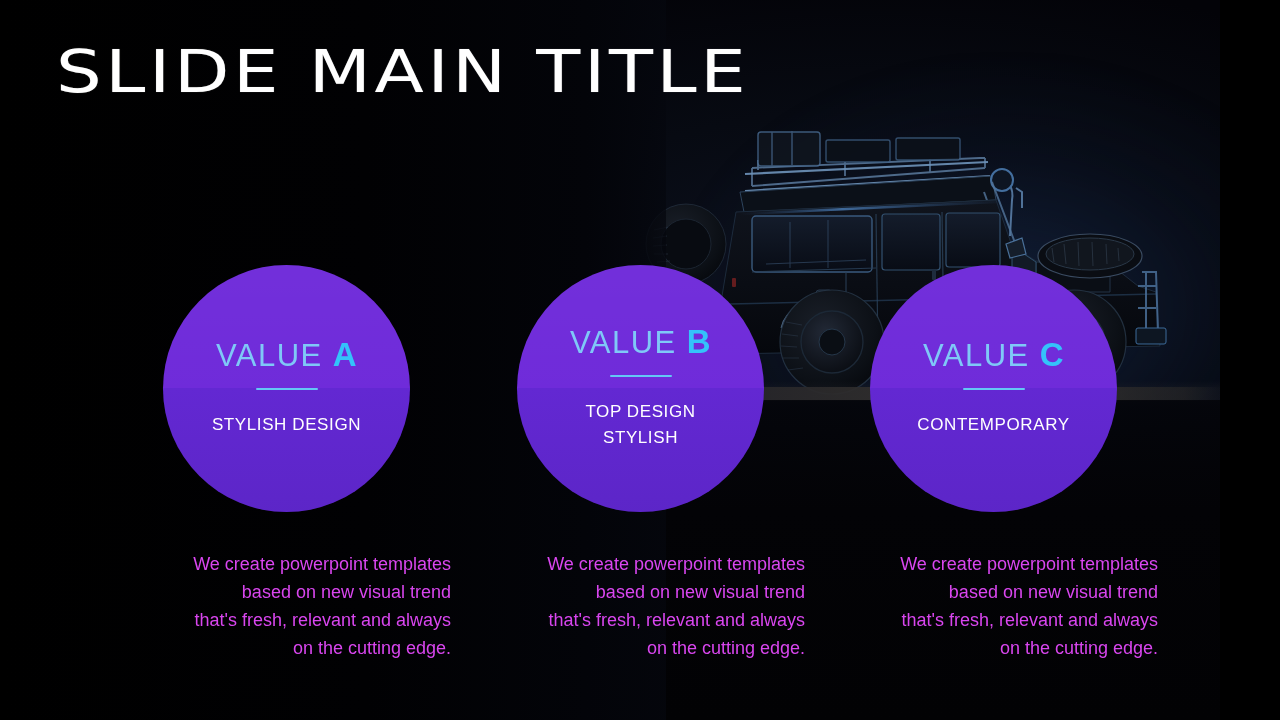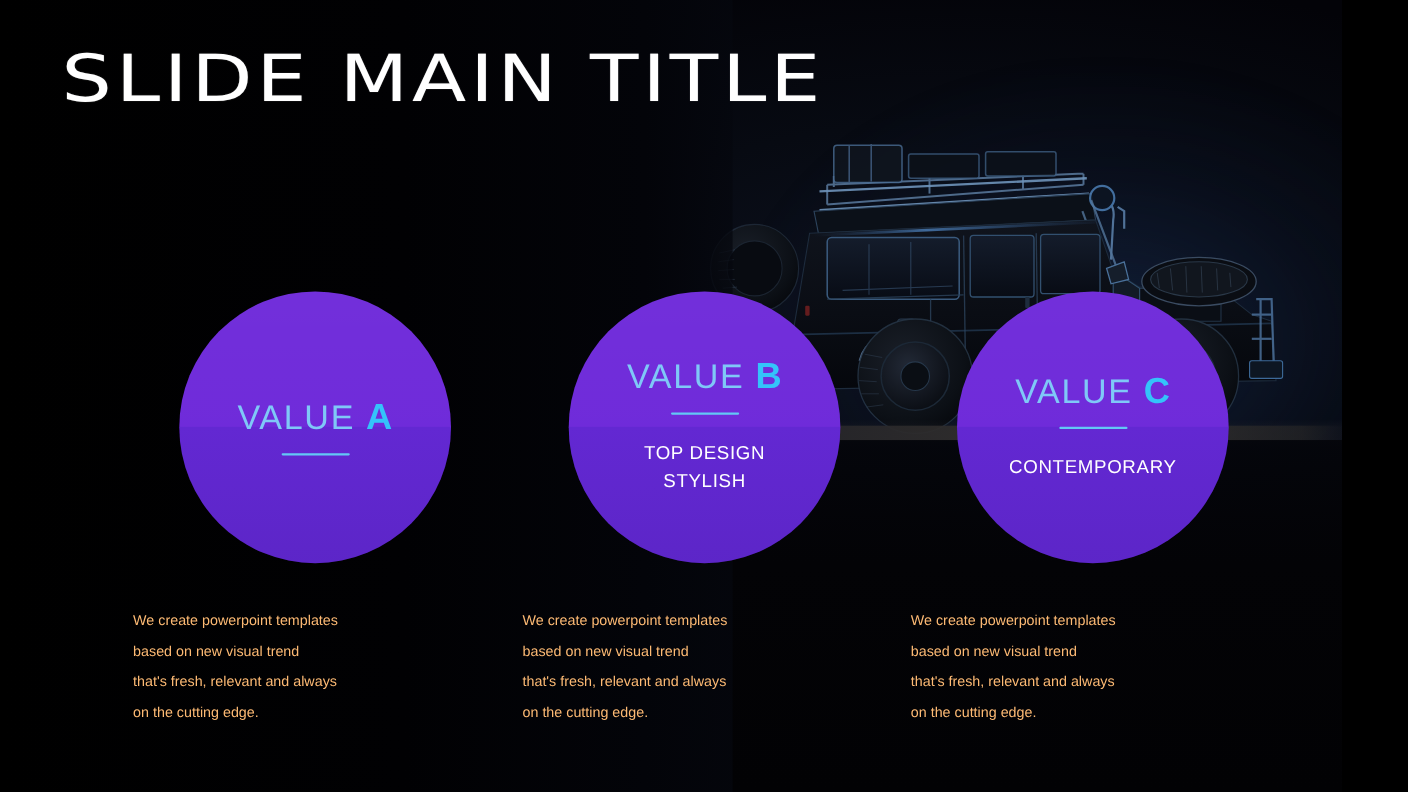--- a/index.html
+++ b/index.html
@@ -168,24 +168,24 @@
     line-height: 1.5;
     font-weight: 400;
     margin-top: 22px;
     font-family: "Liberation Sans", sans-serif;
   }
 
   
   .body-text {
     position: absolute;
     width: 330px;
-    color: #fdba74;
-    font-size: 13px;
+    color: #d946ef;
+    font-size: 18px;
     line-height: 28px;
-    text-align: left;
+    text-align: right;
     font-weight: 400;
     font-family: "Liberation Sans", sans-serif;
   }
   .body-text div { white-space: nowrap; }
 </style>
 </head>
 <body>
 
 <div class="slide">
 
@@ -379,20 +379,23 @@
 
   <div class="circle" style="left:163px; top:265px;">
     <div class="tint-top"></div>
     <div class="tint-bot"></div>
     <div class="circle-inner">
       <div class="value-line">
         <span class="value-word">VALUE</span>
         <span class="value-letter">A</span>
       </div>
       <div class="divider"></div>
+      <div class="subtitle">
+        <div>STYLISH DESIGN</div>
+      </div>
     </div>
   </div>
 
   <div class="circle" style="left:517px; top:265px;">
     <div class="tint-top"></div>
     <div class="tint-bot"></div>
     <div class="circle-inner">
       <div class="value-line">
         <span class="value-word">VALUE</span>
         <span class="value-letter">B</span>

